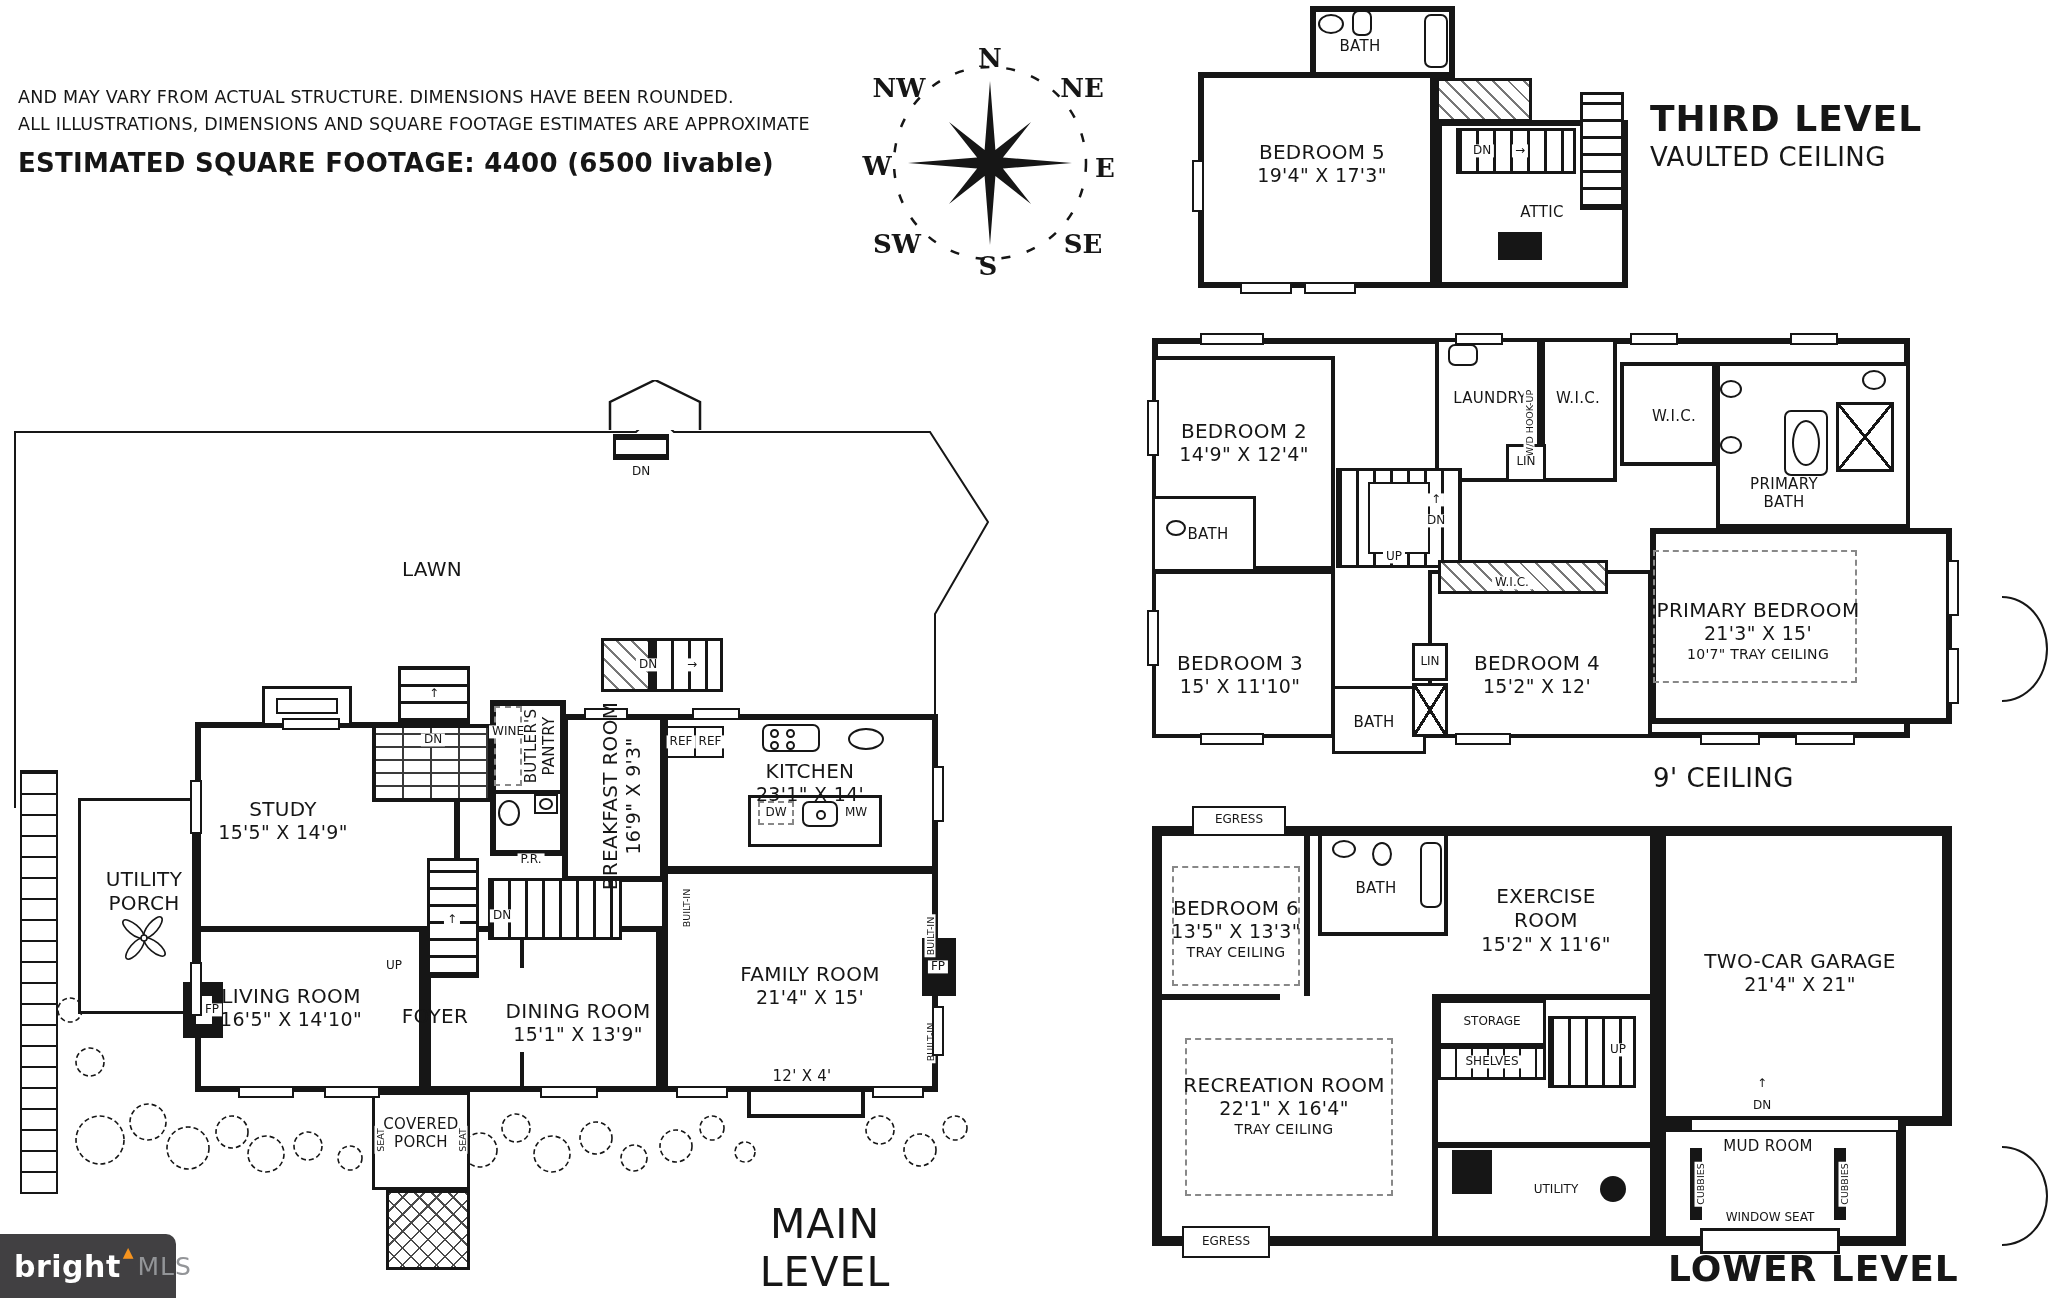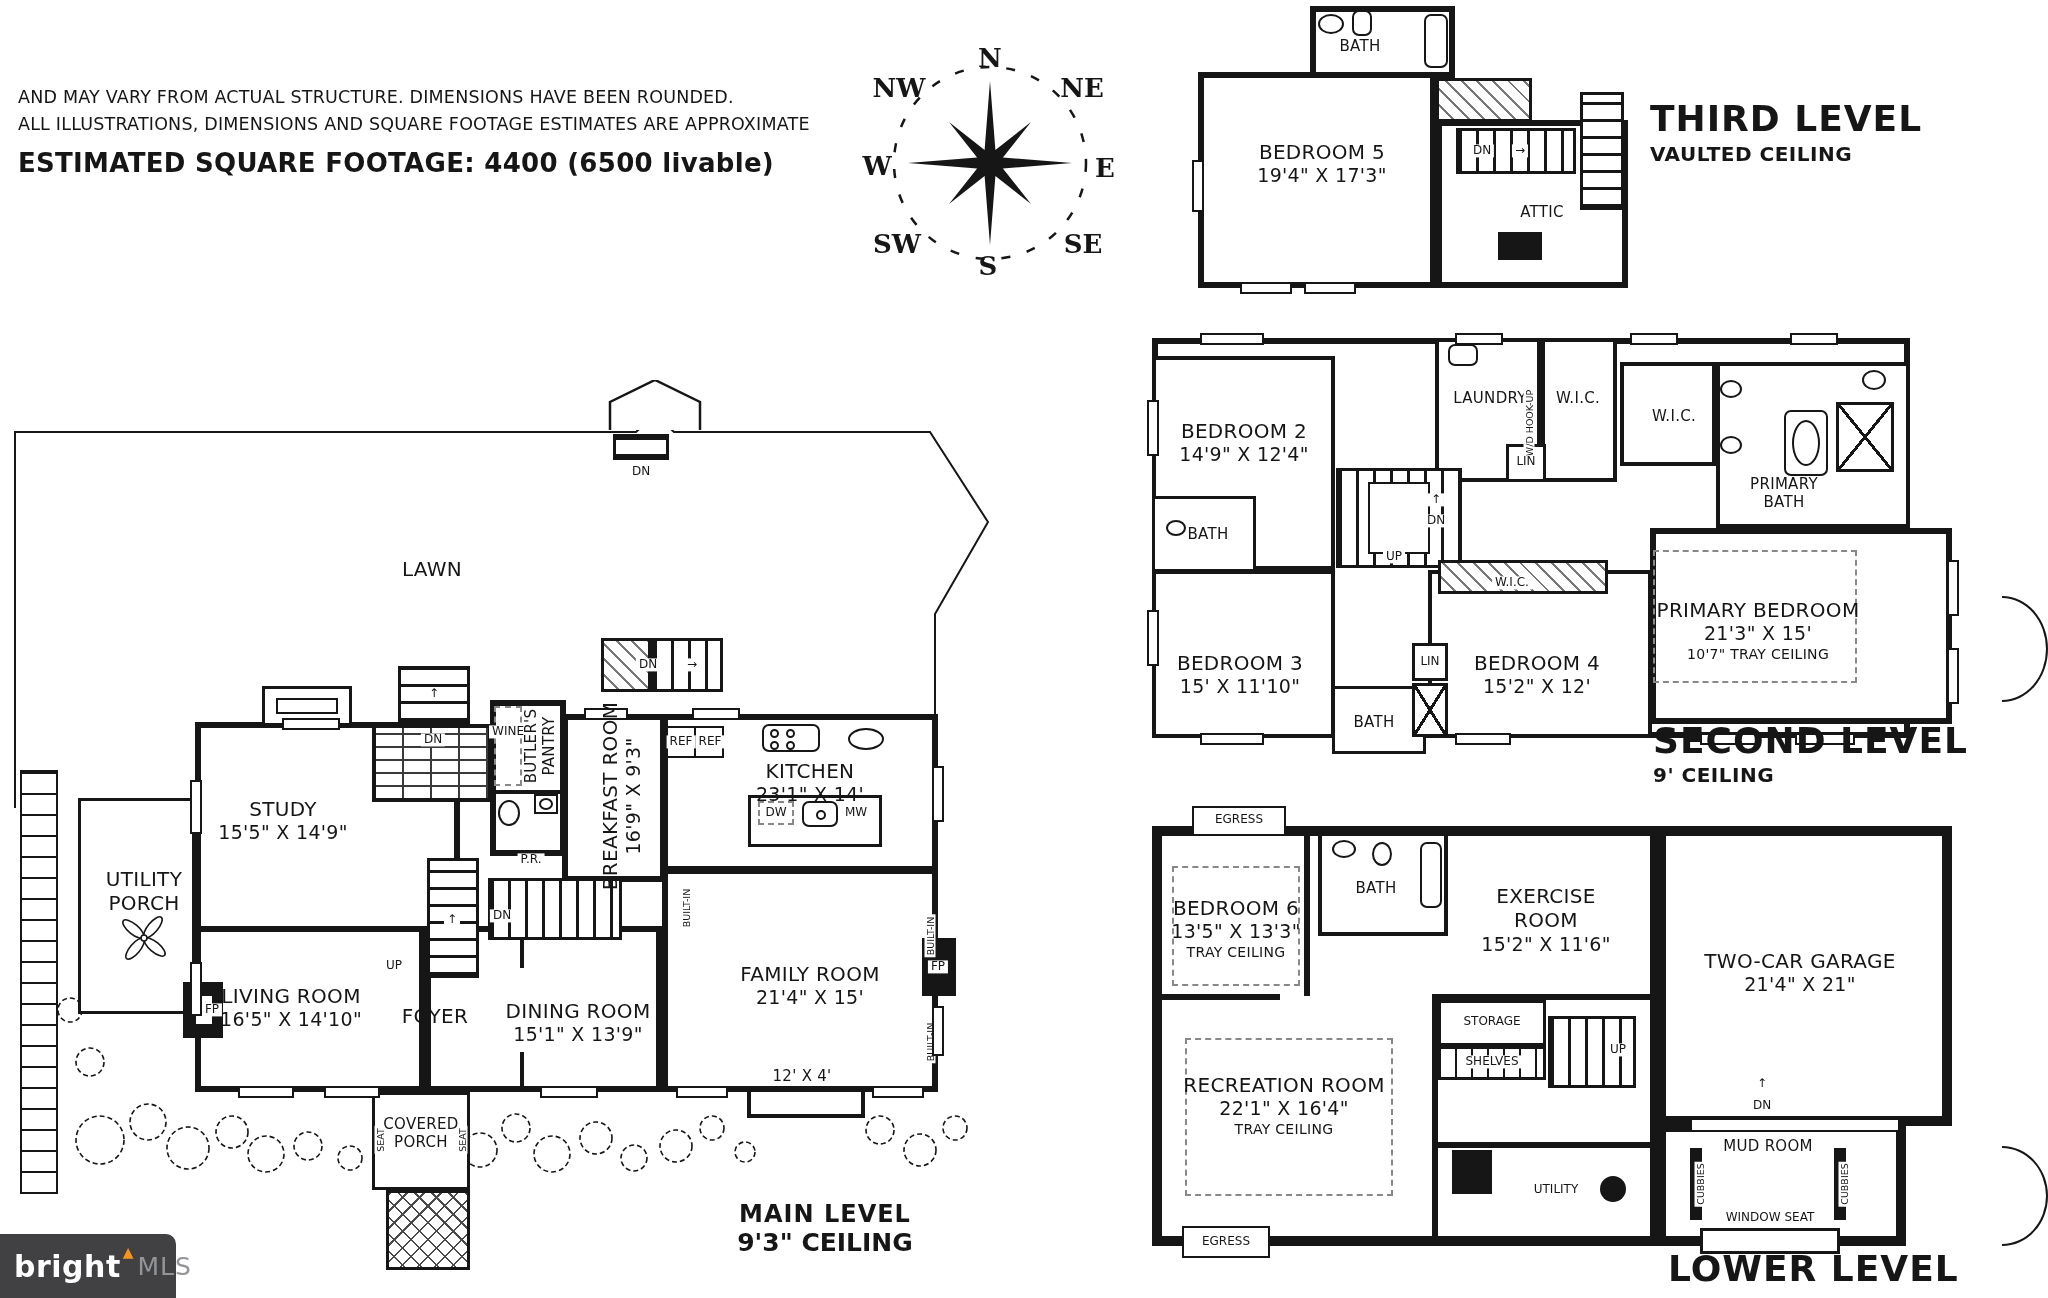--- a/index.html
+++ b/index.html
@@ -33,21 +33,21 @@
     repeating-linear-gradient(90deg,transparent 0 26px,#3a3a3a 26px 28px),#fff}
   .herr{position:absolute;border:3px solid #161616;background:
     repeating-linear-gradient(45deg,transparent 0 10px,#4a4a4a 10px 12px),
     repeating-linear-gradient(-45deg,transparent 0 10px,#4a4a4a 10px 12px),#fff}
   .shelf{position:absolute;border:3px solid #161616;background:repeating-linear-gradient(90deg,#fff 0 14px,#161616 14px 16px)}
   .gstrip{position:absolute;border:2px solid #161616;background:repeating-linear-gradient(0deg,transparent 0 19px,#161616 19px 21px)}
   .oval{position:absolute;border:2px solid #161616;border-radius:50%;background:#fff}
   .rrect{position:absolute;border:2px solid #161616;border-radius:7px;background:#fff}
   .archalf{position:absolute;border:2px solid #161616;border-radius:50%;clip-path:polygon(50% 0,100% 0,100% 100%,50% 100%);background:transparent}
   .lv1{position:absolute;font-size:36px;font-weight:bold;letter-spacing:1px;white-space:nowrap}
-  .lv2{position:absolute;font-size:20px;font-weight:bold;letter-spacing:.5px;white-space:nowrap}
+  .lv2{position:absolute;font-size:26px;font-weight:normal;letter-spacing:.5px;white-space:nowrap}
   .compass-lbl{position:absolute;transform:translate(-50%,-50%);font-family:"DejaVu Serif",serif;font-weight:bold;font-size:26px}
   .hdr-title{position:absolute;left:18px;top:10px;font-size:28px;font-weight:bold;letter-spacing:.5px;
              border-bottom:3px solid #161616;padding:0 10px 10px 0;width:578px;white-space:nowrap}
   .hdr-disc{position:absolute;left:18px;top:84px;font-size:17.5px;letter-spacing:.2px;line-height:27px}
   .hdr-sqft{position:absolute;left:18px;top:148px;font-size:26px;font-weight:bold;letter-spacing:.3px}
 </style>
 </head>
 <body>
 
 <div id="canvas">
@@ -160,21 +160,20 @@
   <div class="lbl sm" style="left:1578px;top:398px">W.I.C.</div>
   <div class="lbl sm" style="left:1674px;top:416px">W.I.C.</div>
   <div class="chip" style="left:1512px;top:583px">W.I.C.</div>
   <div class="chip" style="left:1526px;top:462px">LIN</div>
   <div class="chip" style="left:1430px;top:662px">LIN</div>
   <div class="lbl sm" style="left:1208px;top:534px">BATH</div>
   <div class="lbl sm" style="left:1374px;top:722px">BATH</div>
   <div class="chip" style="left:1436px;top:500px">↑</div>
   <div class="chip" style="left:1436px;top:521px">DN</div>
   <div class="chip" style="left:1394px;top:557px">UP</div>
-  <div class="lv1" style="left:1653px;top:720px">SECOND LEVEL</div>
   <div class="lv2" style="left:1653px;top:763px">9' CEILING</div>
 
   <svg class="abs" style="left:0;top:380px" width="1100" height="918" viewBox="0 380 1100 918">
     <polyline points="15,808 15,432 636,432 655,414 674,432 930,432 988,522 935,614 935,716" fill="none" stroke="#161616" stroke-width="2"></polyline>
     <path d="M610,430 L610,402 L655,380 L700,402 L700,430" fill="#fff" stroke="#161616" stroke-width="2.5"></path>
     <g fill="#fff" stroke="#161616" stroke-width="1.6" stroke-dasharray="5 3">
       <circle cx="100" cy="1140" r="24"></circle>
         <circle cx="148" cy="1122" r="18"></circle>
       <circle cx="188" cy="1148" r="21"></circle>
         <circle cx="232" cy="1132" r="16"></circle>
@@ -318,21 +317,21 @@
   <div class="lbl" style="left:810px;top:986px">
     <div>FAMILY ROOM</div>
     <div class="d">21'4" X 15'</div>
   </div>
   <div class="lbl sm" style="left:802px;top:1076px">12' X 4'</div>
   <div class="lbl sm" style="left:421px;top:1133px">
     <div>COVERED</div>
     <div>PORCH</div>
   </div>
   <div class="abs" style="left:700px;top:1200px;width:250px;text-align:center">
-    <div style="font-size:24px;font-weight:bold;letter-spacing:1px">MAIN LEVEL</div>
+    <div style="font-size:41px;font-weight:normal;letter-spacing:1px">MAIN LEVEL</div>
     <div style="font-size:25px;font-weight:bold">9'3" CEILING</div>
   </div>
 
   <div class="room b10" style="left:1152px;top:826px;width:508px;height:420px"></div>
   <div class="room b10" style="left:1656px;top:826px;width:296px;height:300px"></div>
   <div class="room b10" style="left:1656px;top:1122px;width:250px;height:124px"></div>
   <div class="room b4" style="left:1318px;top:832px;width:130px;height:104px"></div>
   <div class="wall" style="left:1304px;top:832px;width:6px;height:164px"></div>
   <div class="wall" style="left:1160px;top:994px;width:120px;height:6px"></div>
   <div class="wall" style="left:1432px;top:994px;width:6px;height:252px"></div>

